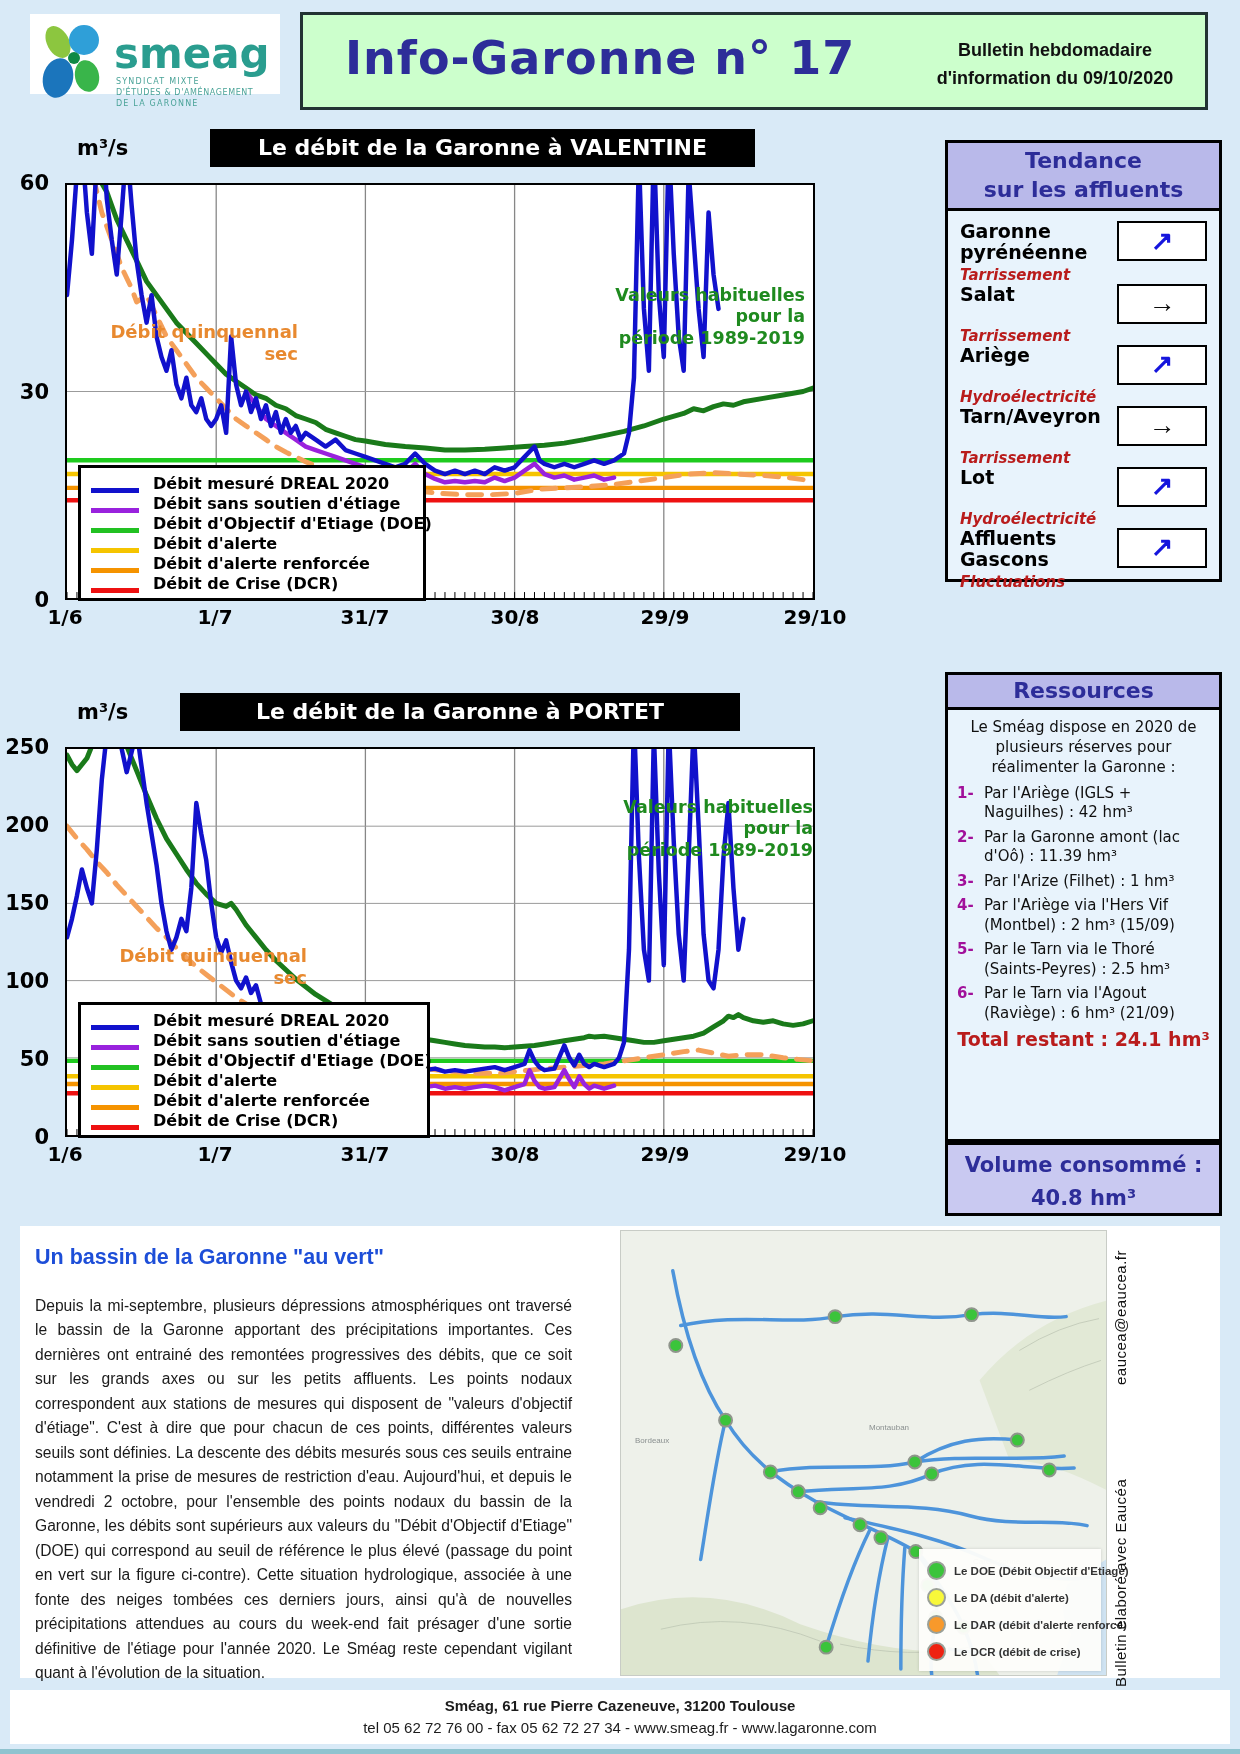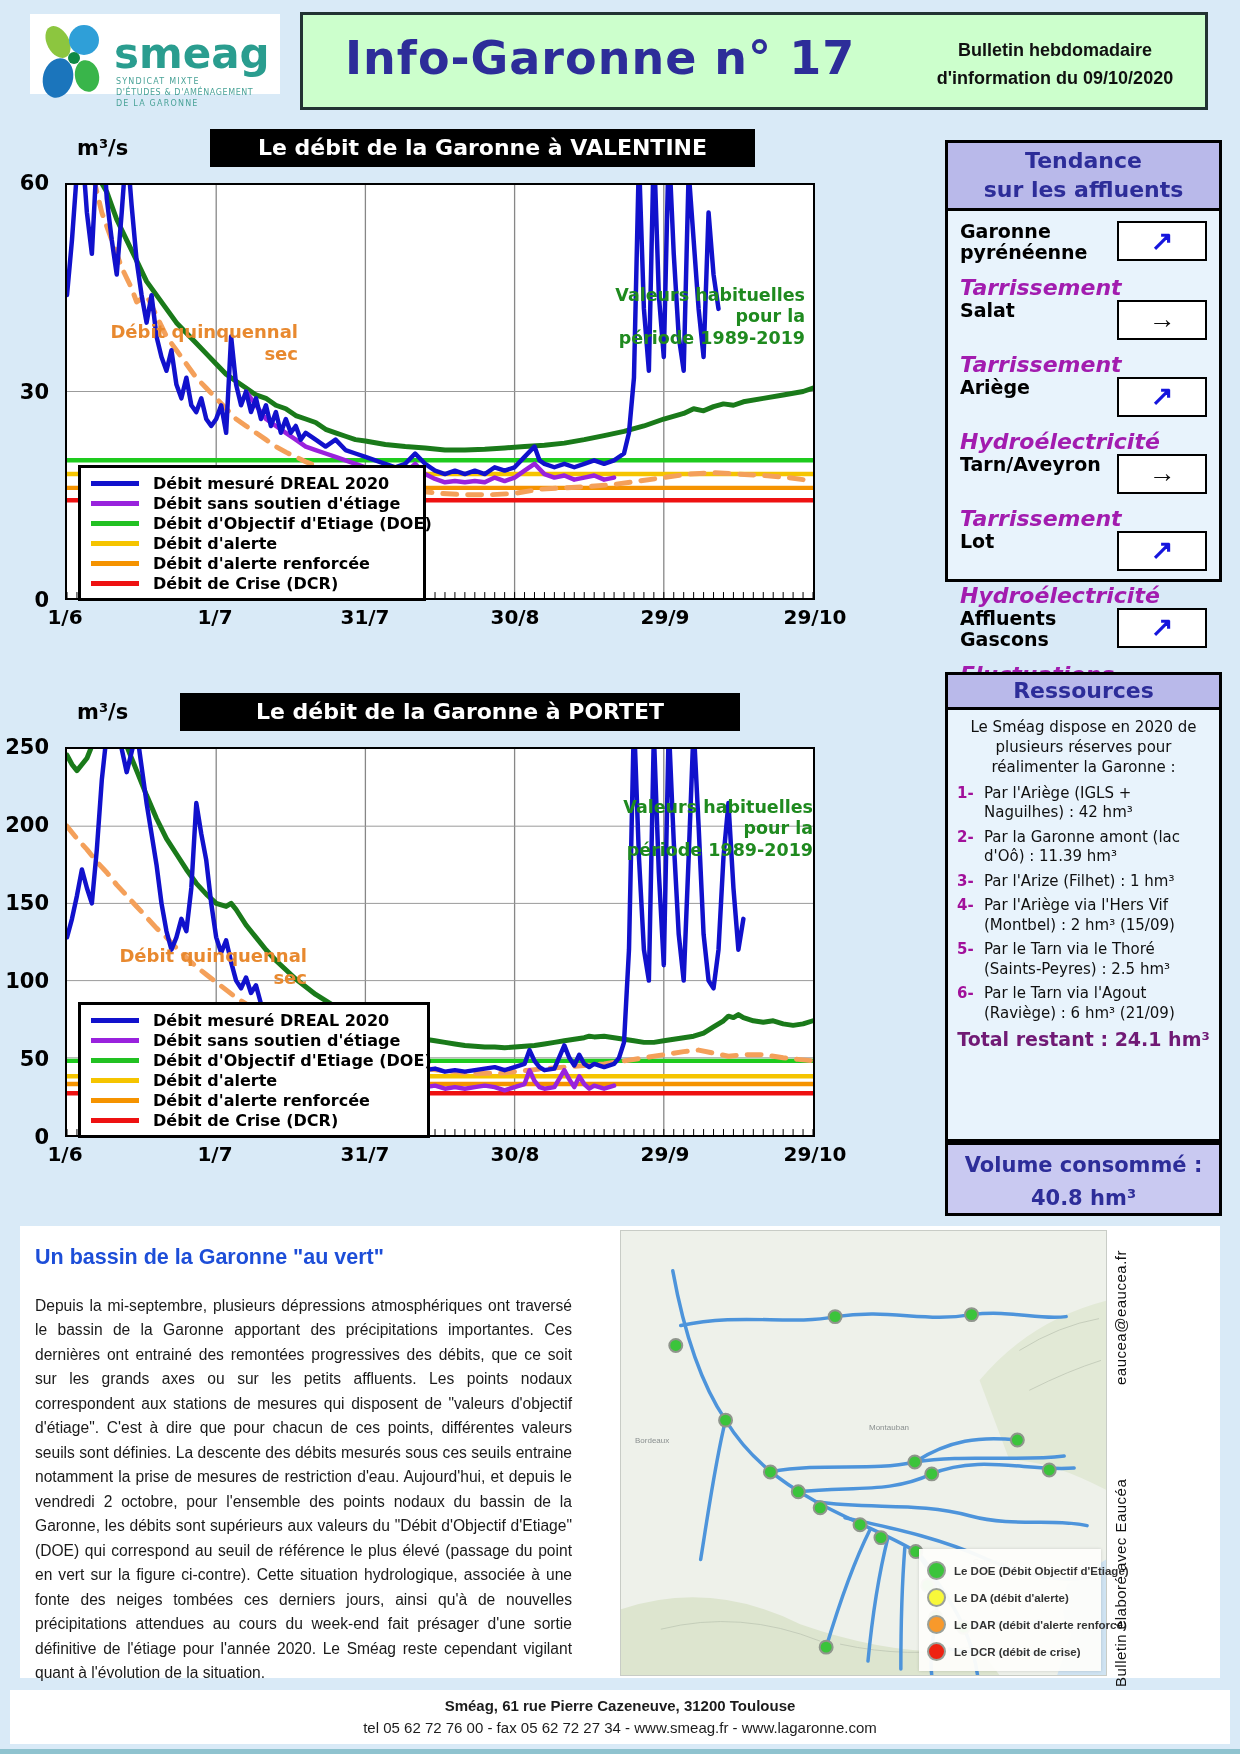--- a/index.html
+++ b/index.html
@@ -13,43 +13,43 @@
   .chart{position:absolute;}
   .plot{position:absolute;inset:0;background:#fff;border:2px solid #000;box-sizing:border-box;overflow:hidden;}
   .plot svg{width:100%;height:100%;display:block;}
   .c-titlebar{position:absolute;height:38px;background:#000;color:#fff;font-family:"DejaVu Sans",sans-serif;font-size:22px;font-weight:bold;text-align:center;line-height:38px;z-index:3;}
   .c-ylabel{position:absolute;font-family:"DejaVu Sans",sans-serif;font-size:21px;font-weight:bold;color:#000;}
   .yticks{position:absolute;left:-58px;top:0;width:48px;height:100%;}
   .yticks span{position:absolute;right:6px;transform:translateY(-52%);font-family:"DejaVu Sans",sans-serif;font-size:21px;font-weight:bold;color:#000;}
   .xticks{position:absolute;left:0;top:100%;width:100%;height:30px;margin-top:5px;}
   .xticks span{position:absolute;transform:translateX(-50%);font-family:"DejaVu Sans",sans-serif;font-size:20px;font-weight:bold;color:#000;}
   .legend{position:absolute;background:#fff;border:3px solid #000;box-sizing:border-box;padding:5px 10px;z-index:2;}
-  .lg-row{display:flex;align-items:center;height:20px;}
+  .lg-row{display:flex;align-items:flex-end;height:20px;}
   .lg-swatch{width:48px;height:5px;margin-right:14px;flex:none;}
   .lg-label{font-family:"DejaVu Sans",sans-serif;font-size:16px;font-weight:bold;color:#000;white-space:nowrap;}
   .ann{position:absolute;text-align:right;font-family:"DejaVu Sans",sans-serif;font-weight:bold;line-height:1.22;z-index:1;}
   .ann-dry{color:#e8892f;font-size:18px;}
   .ann-usual{color:#1f8a1f;font-size:17.5px;}
   
   .panel{position:absolute;border:3px solid #000;box-sizing:border-box;background:#e8f3fc;}
   .panel-header{background:#b9b9ea;border-bottom:3px solid #000;text-align:center;font-family:"DejaVu Sans",sans-serif;font-weight:bold;color:#2d2d99;}
   .tend-header{font-size:22px;line-height:1.32;padding:3px 0 4px;}
   .tend-items{display:flex;flex-direction:column;justify-content:space-between;padding:10px 12px 8px;height:358px;}
   .t-item{}
   .t-row{display:flex;justify-content:space-between;align-items:flex-start;}
   .t-name{font-family:"DejaVu Sans",sans-serif;font-size:19px;font-weight:bold;color:#000;width:152px;line-height:1.1;}
   .t-arrowbox{width:86px;height:36px;border:2px solid #000;background:#fff;display:flex;align-items:center;justify-content:center;flex:none;}
   .t-arrow{font-size:27px;font-weight:bold;line-height:1;}
-  .t-status{font-family:"DejaVu Sans",sans-serif;font-size:22px;font-weight:bold;font-style:italic;color:#a21caf;margin-top:12px;}
+  .t-status{font-family:"DejaVu Sans",sans-serif;font-size:15px;font-weight:bold;font-style:italic;color:#b91c1c;margin-top:3px;}
   .res-header{font-size:22px;line-height:1.45;}
   .res-body{padding:7px 9px 4px;font-family:"DejaVu Sans",sans-serif;font-size:15px;color:#101010;}
   .res-intro{text-align:center;line-height:1.35;margin-bottom:6px;}
   .res-item{display:flex;margin-bottom:5px;line-height:1.3;}
   .res-num{color:#a1109a;font-weight:bold;width:27px;flex:none;}
-  .res-total{text-align:center;color:#701a75;font-weight:bold;font-size:19px;margin-top:3px;}
+  .res-total{text-align:center;color:#b91c1c;font-weight:bold;font-size:19px;margin-top:3px;}
   .volume-box{position:absolute;border:3px solid #000;box-sizing:border-box;background:#c9c9f1;text-align:center;font-family:"DejaVu Sans",sans-serif;font-weight:bold;color:#2d2d99;font-size:21px;line-height:1.55;padding-top:4px;}
   
   .article-bg{position:absolute;left:20px;top:1226px;width:1200px;height:452px;background:#fff;}
   .article{position:absolute;left:35px;top:1245px;width:537px;}
   .article h2{margin:0 0 24px 0;font-size:21.5px;color:#1d4ed8;}
   .article p{margin:0;font-size:15.6px;line-height:1.57;text-align:justify;color:#1a1a1a;}
   .map{position:absolute;left:620px;top:1230px;width:487px;height:446px;border:1px solid #c8ccc6;box-sizing:border-box;background:#eef1ea;}
   .map svg{position:absolute;inset:0;width:100%;height:100%;}
   .map-legend{position:absolute;left:298px;top:318px;width:182px;height:122px;background:rgba(253,253,250,.96);box-shadow:0 0 3px rgba(0,0,0,.15);padding:8px 6px 4px 8px;box-sizing:border-box;}
   .ml-row{display:flex;align-items:center;height:27px;}

